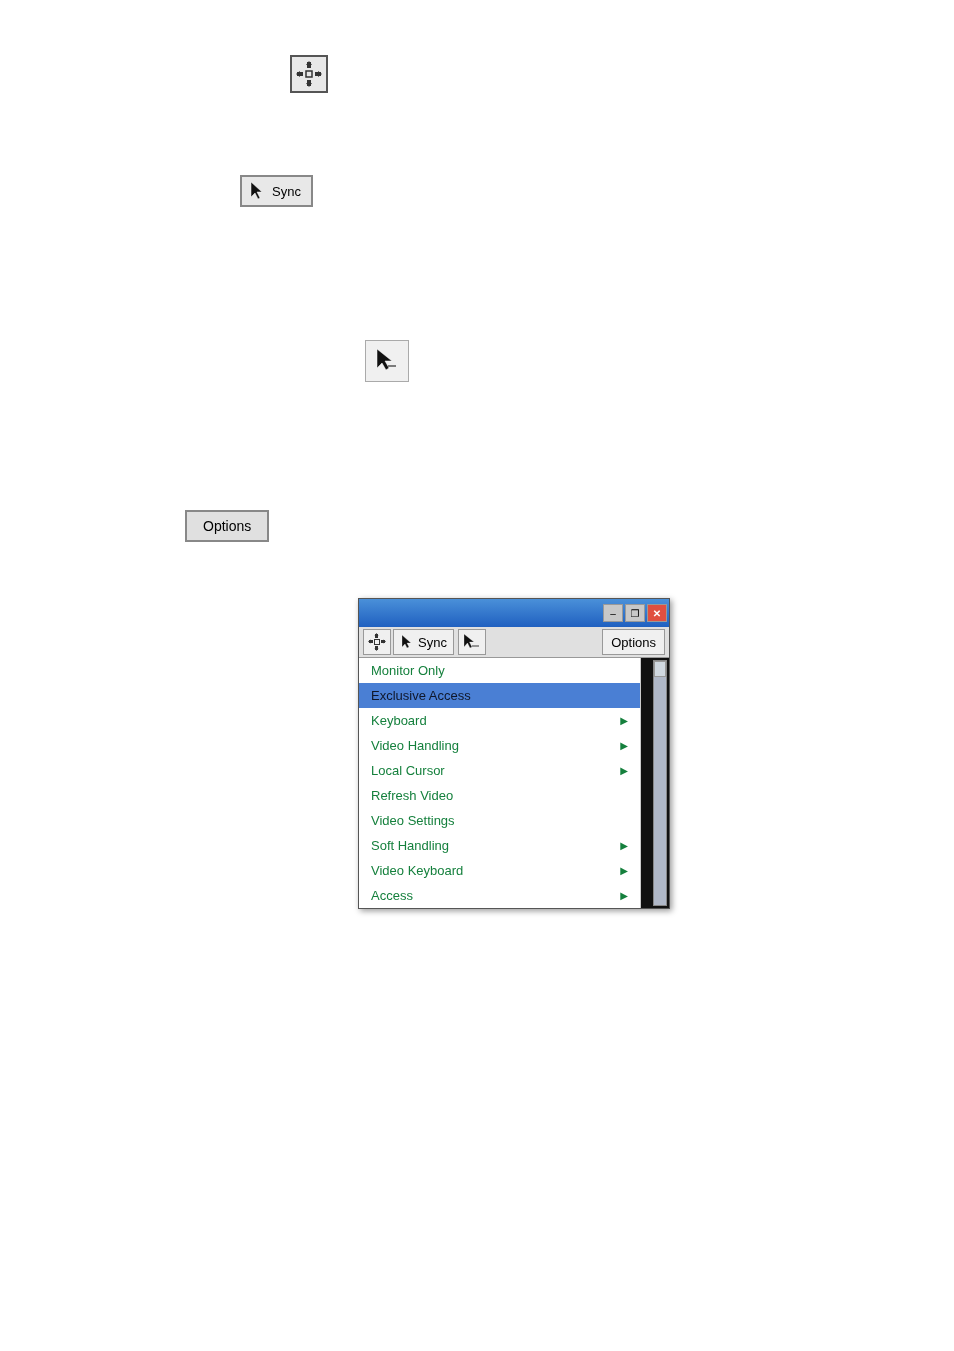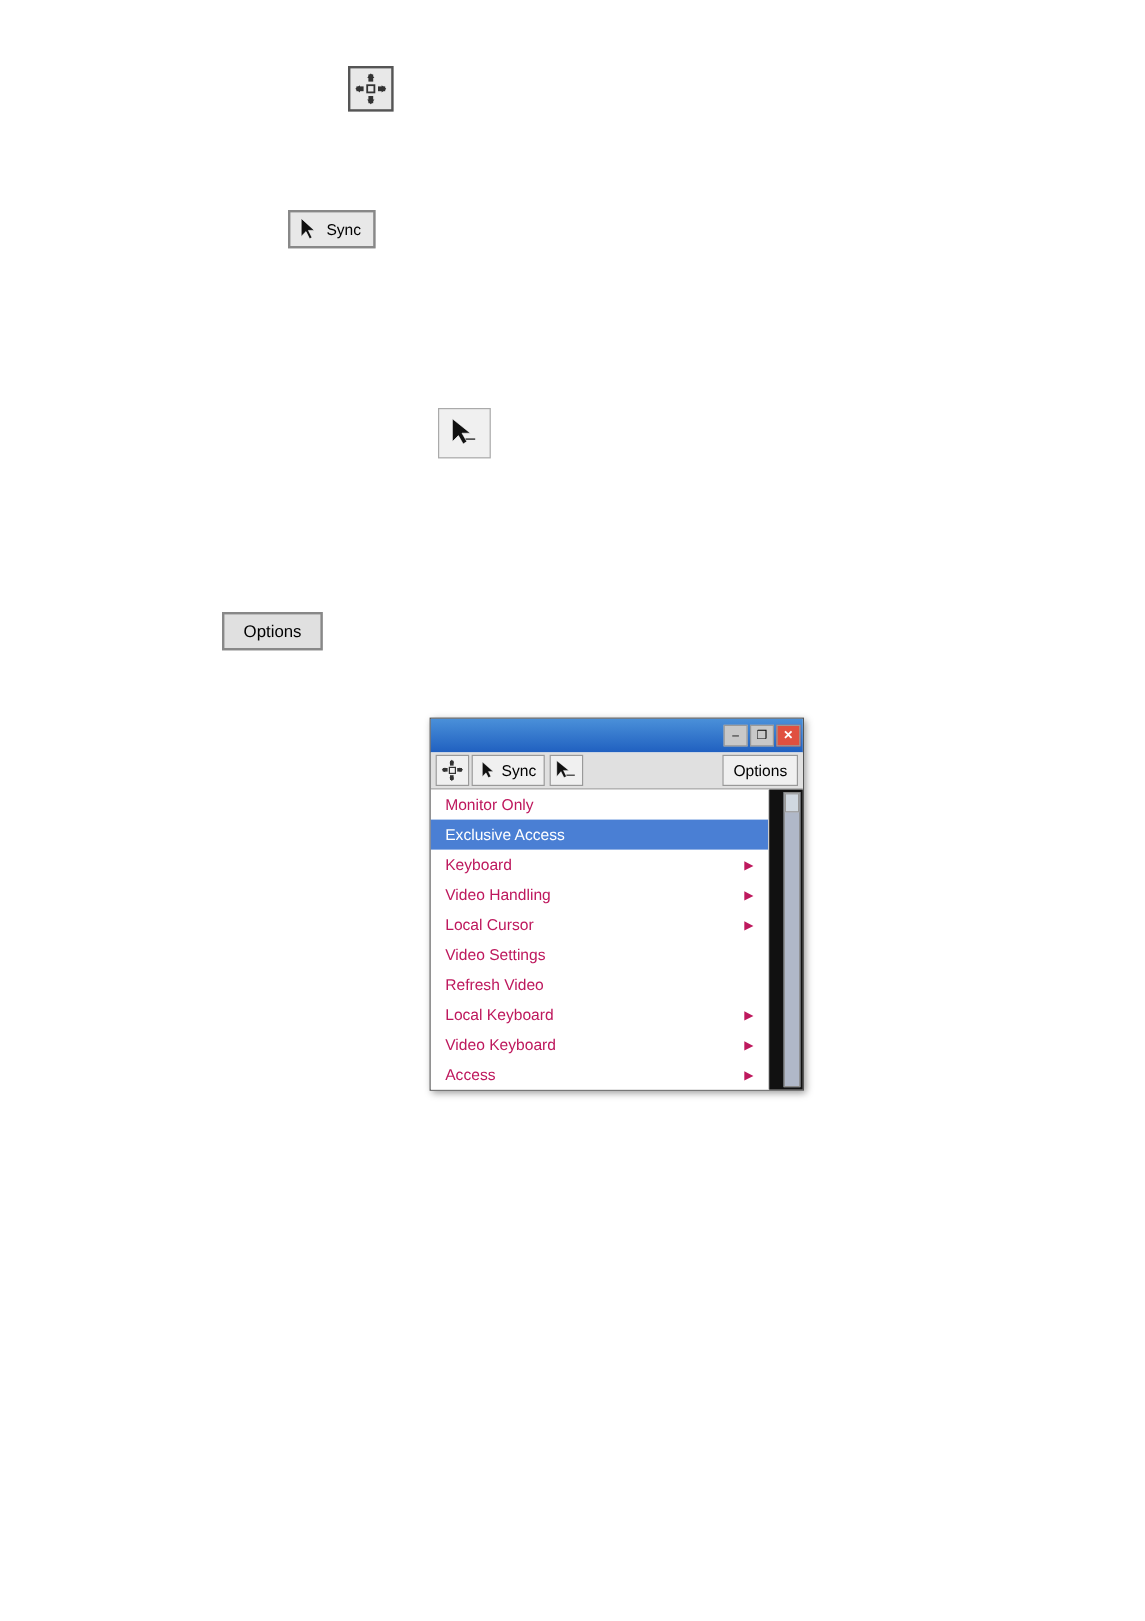--- a/index.html
+++ b/index.html
@@ -159,27 +159,27 @@
       border-right: 1px solid #ccc;
     }
 
     .menu-item {
       padding: 5px 12px;
       cursor: pointer;
       display: flex;
       align-items: center;
       justify-content: space-between;
       font-size: 13px;
-      color: #be185d;
+      color: #15803d;
       white-space: nowrap;
     }
 
     .menu-item.active {
       background: #4a7fd4;
-      color: #ffffff;
+      color: #0f172a;
     }
 
     .menu-item .arrow {
       font-size: 10px;
       margin-left: 8px;
     }
 
     
     .right-panel {
       width: 28px;
@@ -310,27 +310,27 @@
         </div>
         <div class="menu-item">
           <span>Video Handling</span>
           <span class="arrow">▶</span>
         </div>
         <div class="menu-item">
           <span>Local Cursor</span>
           <span class="arrow">▶</span>
         </div>
         <div class="menu-item">
+          <span>Refresh Video</span>
+        </div>
+        <div class="menu-item">
           <span>Video Settings</span>
         </div>
         <div class="menu-item">
-          <span>Refresh Video</span>
-        </div>
-        <div class="menu-item">
-          <span>Local Keyboard</span>
+          <span>Soft Handling</span>
           <span class="arrow">▶</span>
         </div>
         <div class="menu-item">
           <span>Video Keyboard</span>
           <span class="arrow">▶</span>
         </div>
         <div class="menu-item">
           <span>Access</span>
           <span class="arrow">▶</span>
         </div>

